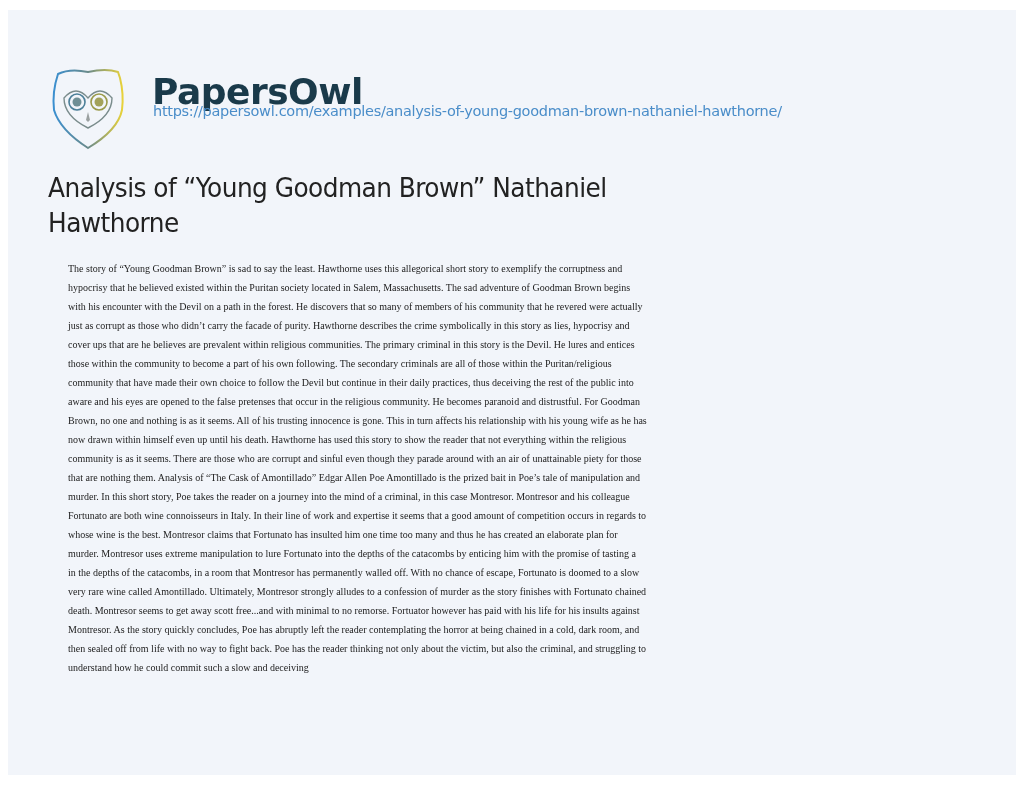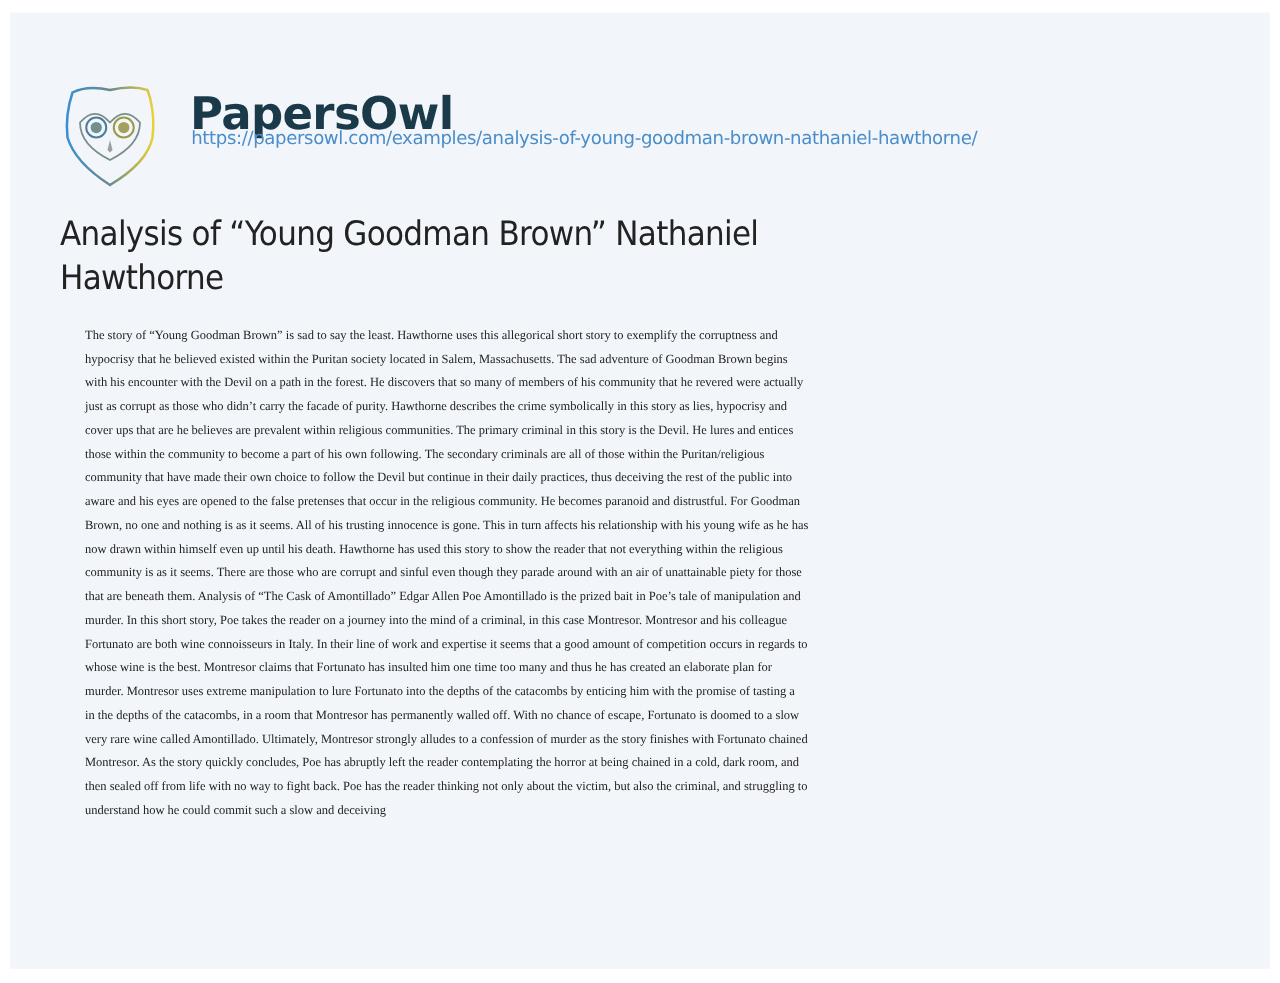--- a/index.html
+++ b/index.html
@@ -65,23 +65,24 @@
   <span class="line">hypocrisy that he believed existed within the Puritan society located in Salem, Massachusetts. The sad adventure of Goodman Brown begins</span>
   <span class="line">with his encounter with the Devil on a path in the forest. He discovers that so many of members of his community that he revered were actually</span>
   <span class="line">just as corrupt as those who didn’t carry the facade of purity. Hawthorne describes the crime symbolically in this story as lies, hypocrisy and</span>
   <span class="line">cover ups that are he believes are prevalent within religious communities. The primary criminal in this story is the Devil. He lures and entices</span>
   <span class="line">those within the community to become a part of his own following. The secondary criminals are all of those within the Puritan/religious</span>
   <span class="line">community that have made their own choice to follow the Devil but continue in their daily practices, thus deceiving the rest of the public into</span>
   <span class="line">aware and his eyes are opened to the false pretenses that occur in the religious community. He becomes paranoid and distrustful. For Goodman</span>
   <span class="line">Brown, no one and nothing is as it seems. All of his trusting innocence is gone. This in turn affects his relationship with his young wife as he has</span>
   <span class="line">now drawn within himself even up until his death. Hawthorne has used this story to show the reader that not everything within the religious</span>
   <span class="line">community is as it seems. There are those who are corrupt and sinful even though they parade around with an air of unattainable piety for those</span>
-  <span class="line">that are beneath them. Analysis of “The Cask of Amontillado” Edgar Allen Poe Amontillado is the prized bait in Poe’s tale of manipulation and</span>
+  <span class="line">that are nothing them. Analysis of “The Cask of Amontillado” Edgar Allen Poe Amontillado is the prized bait in Poe’s tale of manipulation and</span>
   <span class="line">murder. In this short story, Poe takes the reader on a journey into the mind of a criminal, in this case Montresor. Montresor and his colleague</span>
   <span class="line">Fortunato are both wine connoisseurs in Italy. In their line of work and expertise it seems that a good amount of competition occurs in regards to</span>
   <span class="line">whose wine is the best. Montresor claims that Fortunato has insulted him one time too many and thus he has created an elaborate plan for</span>
   <span class="line">murder. Montresor uses extreme manipulation to lure Fortunato into the depths of the catacombs by enticing him with the promise of tasting a</span>
   <span class="line">in the depths of the catacombs, in a room that Montresor has permanently walled off. With no chance of escape, Fortunato is doomed to a slow</span>
   <span class="line">very rare wine called Amontillado. Ultimately, Montresor strongly alludes to a confession of murder as the story finishes with Fortunato chained</span>
+  <span class="line">death. Montresor seems to get away scott free...and with minimal to no remorse. Fortuator however has paid with his life for his insults against</span>
   <span class="line">Montresor. As the story quickly concludes, Poe has abruptly left the reader contemplating the horror at being chained in a cold, dark room, and</span>
   <span class="line">then sealed off from life with no way to fight back. Poe has the reader thinking not only about the victim, but also the criminal, and struggling to</span>
   <span class="line">understand how he could commit such a slow and deceiving</span>
 </div>
 
 </body></html>

